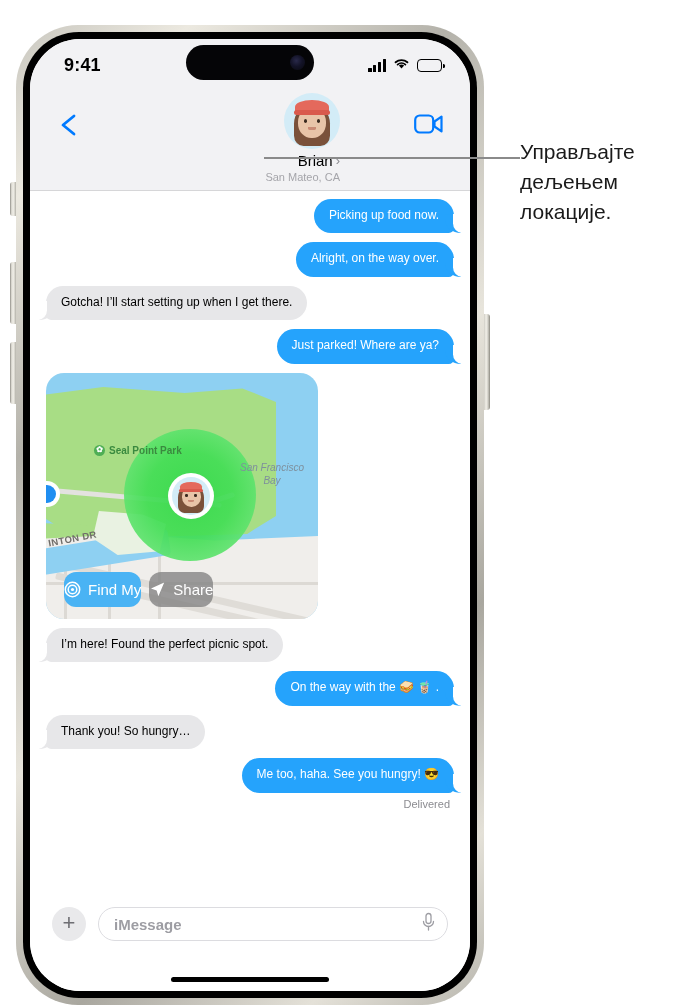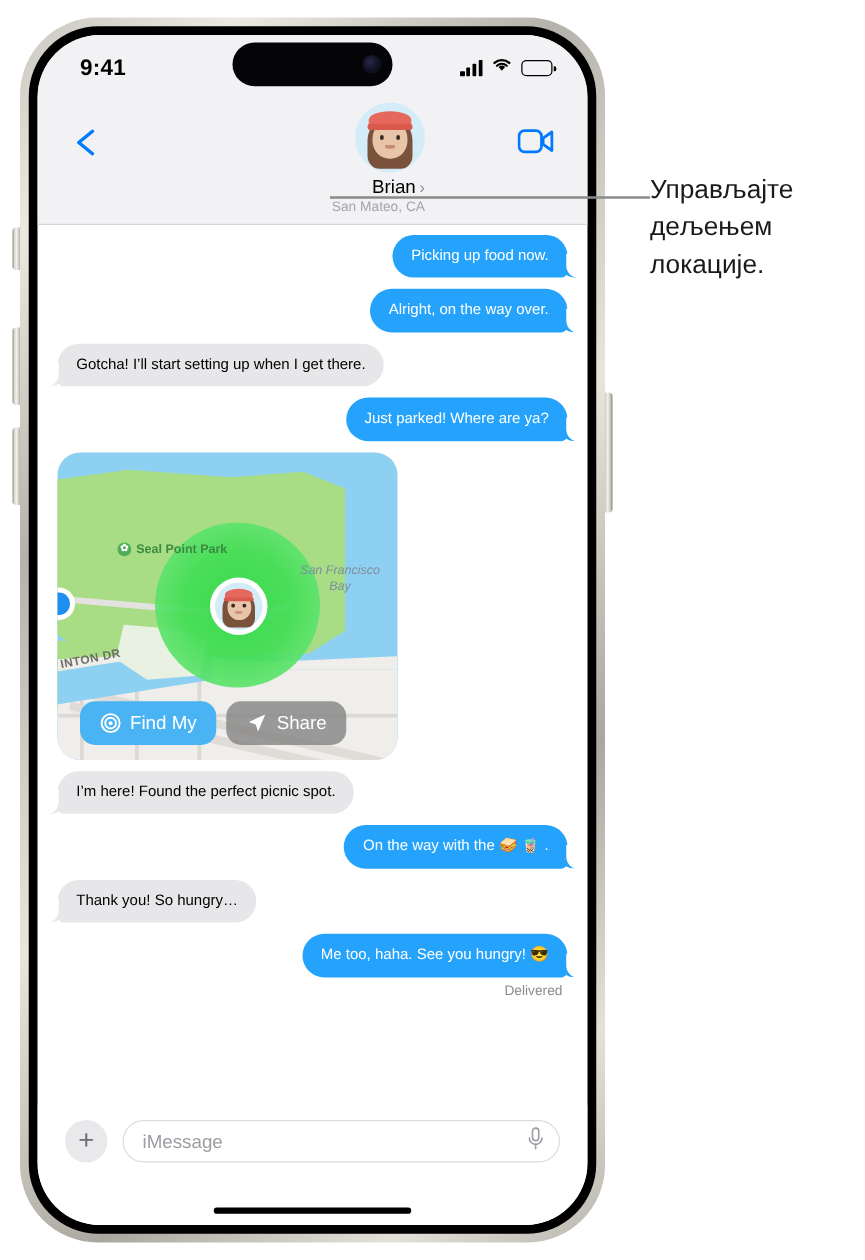--- a/index.html
+++ b/index.html
@@ -29,21 +29,21 @@
     border-radius: 2px;
     z-index: 1;
   }
   #btn-action   { left: 0px; top: 168px; width: 7px;  height: 34px; border-radius: 3px 0 0 3px; }
   #btn-vol-up   { left: 0px; top: 248px; width: 7px;  height: 62px; border-radius: 3px 0 0 3px; }
   #btn-vol-down { left: 0px; top: 328px; width: 7px;  height: 62px; border-radius: 3px 0 0 3px; }
   #btn-power    { right: 0px; top: 300px; width: 7px; height: 96px; border-radius: 0 3px 3px 0; }
 
   #phone-frame {
     position: absolute;
-    left: 6px; top: 0;
+    left: 6px; top: 11px;
     width: 468px;
     height: 980px;
     border-radius: 62px;
     background: linear-gradient(135deg,#c9c7bf 0%,#ece9e0 12%,#b4b2aa 30%,#e8e5dc 52%,#a9a79f 72%,#e4e1d8 88%,#b8b6ae 100%);
     padding: 7px;
     z-index: 2;
   }
 
   #phone-bezel {
     width: 100%;
@@ -429,21 +429,21 @@
   #map-buttons {
     position: absolute;
     left: 18px; bottom: 12px;
     display: flex;
     gap: 8px;
   }
   .map-btn {
     display: flex;
     align-items: center;
     gap: 7px;
-    padding: 9px 16px;
+    padding: 9px 0;
     border-radius: 12px;
     font-size: 15px;
     color: #fff;
   }
   #find-my-button { background: #4ab3f4; }
   #share-button  { background: rgba(130,130,130,0.78); }
 
   
   #input-bar {
     position: absolute;
@@ -470,20 +470,21 @@
   }
   #imessage-field {
     flex: 1;
     height: 34px;
     border: 1px solid #dcdce0;
     border-radius: 17px;
     display: flex;
     align-items: center;
     justify-content: space-between;
     padding: 0 11px 0 15px;
+    font-weight: bold;
   }
   #imessage-placeholder { font-size: 15px; color: #9d9da3; }
   #home-indicator {
     position: absolute;
     left: 50%;
     transform: translateX(-50%);
     bottom: 9px;
     width: 158px; height: 5px;
     border-radius: 3px;
     background: #000;

